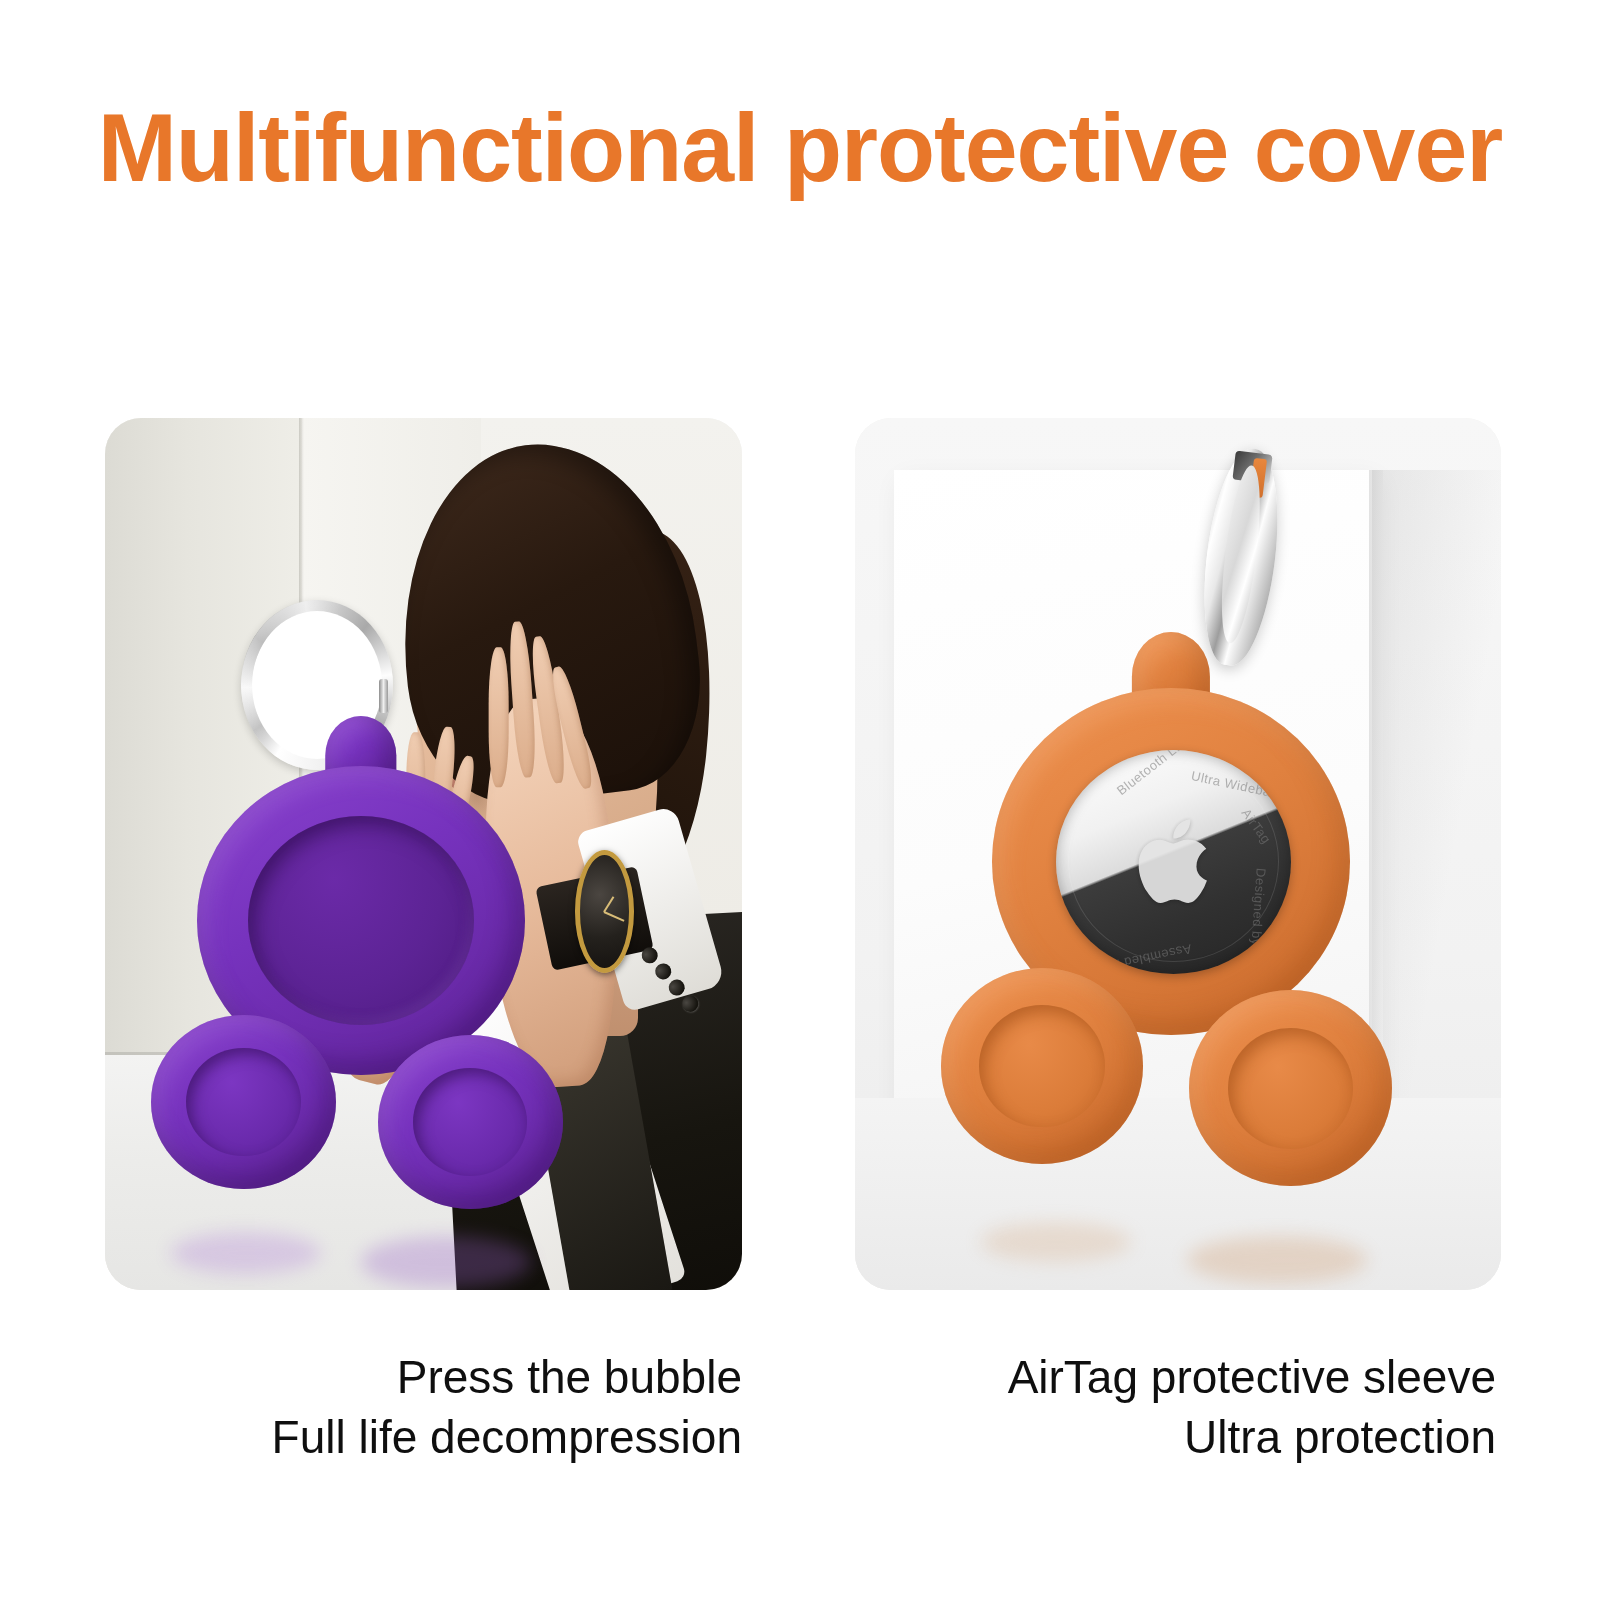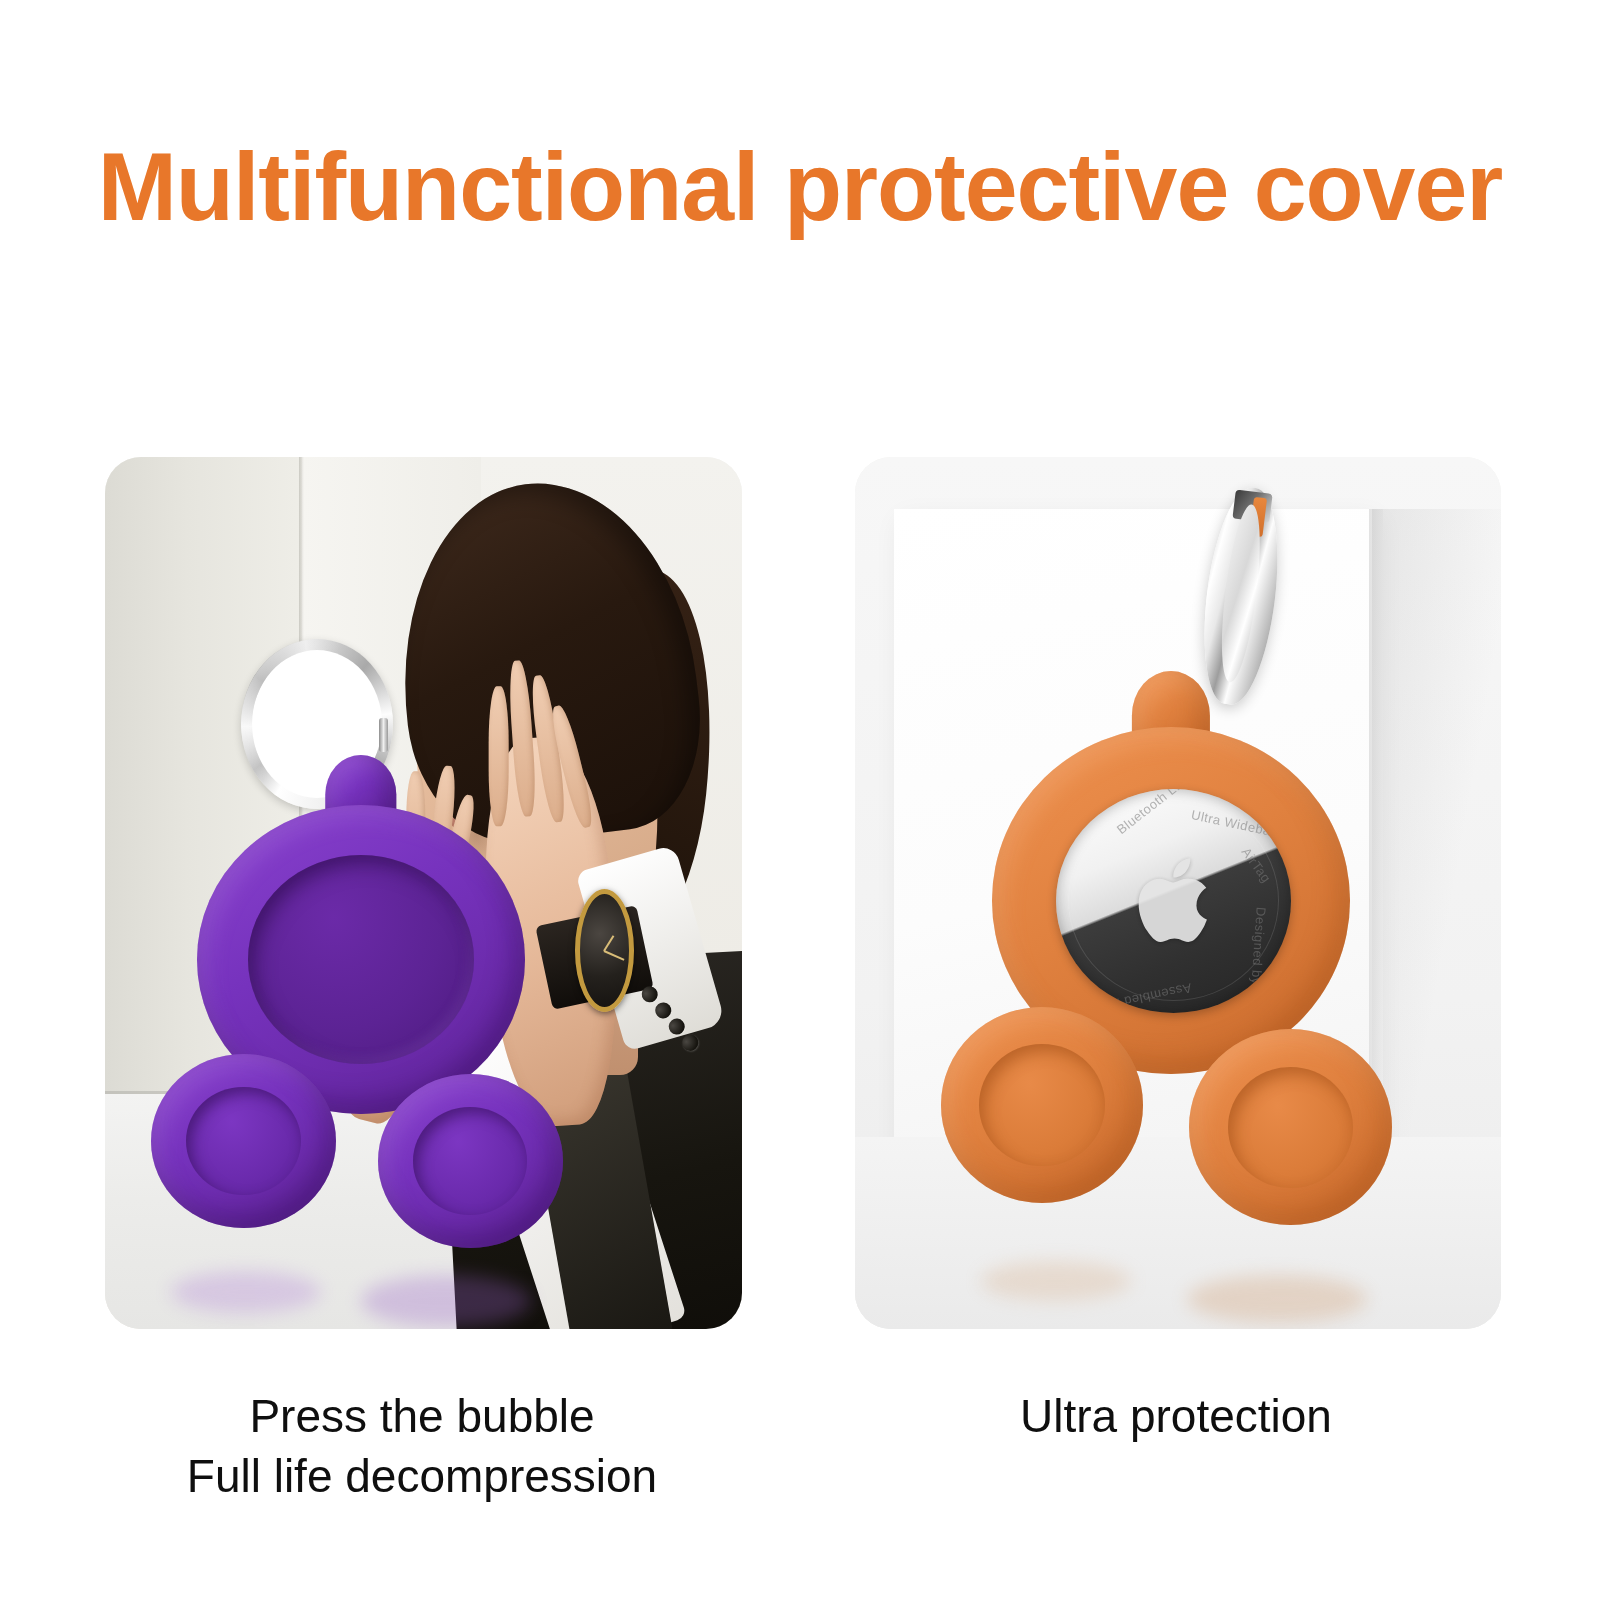--- a/index.html
+++ b/index.html
@@ -2,21 +2,21 @@
 <html><head>
 <meta charset="utf-8">
 <style>
   * { margin:0; padding:0; box-sizing:border-box; }
   html, body {
     width:1600px; height:1600px;
     background:#ffffff;
     font-family:"Liberation Sans", sans-serif;
     overflow:hidden;
   }
-  .page { position:relative; width:1600px; height:1412px; background:#fff;margin-top:39px; }
+  .page { position:relative; width:1600px; height:1412px; background:#fff; }
 
   
   .headline {
     position:absolute; left:0; top:96px; width:1600px;
     text-align:center;
     font-size:96px; font-weight:bold; letter-spacing:-1px;
     color:#E8772A; line-height:1.08;
     white-space:nowrap;
     transform:scaleX(0.99);
   }
@@ -354,21 +354,21 @@
 
   
   .reflect {
     position:absolute; border-radius:50%;
     filter:blur(9px); opacity:.30;
   }
 
   
   .caption {
     position:absolute; top:1348px; width:640px;
-    text-align:center; color:#0f0f0f;
+    text-align:right; color:#0f0f0f;
     font-size:46px; line-height:1.30; font-weight:400;
   }
   .caption-left  { left:102px; }
   .caption-right { left:856px; }
   .caption div { white-space:nowrap; }
 </style>
 </head>
 <body>
 
 <div class="page">
@@ -493,16 +493,17 @@
 
     <div class="reflect" style="left:126px; bottom:28px; width:150px; height:40px; background:#d8b08c;"></div>
     <div class="reflect" style="left:332px; bottom:6px; width:180px; height:48px; background:#cf9a6d;"></div>
   </div>
 
   <div class="caption caption-left">
     <div>Press the bubble</div>
     <div>Full life decompression</div>
   </div>
   <div class="caption caption-right">
+    <div>AirTag protective sleeve</div>
     <div>Ultra protection</div>
   </div>
 
 </div>
 
 </body></html>

